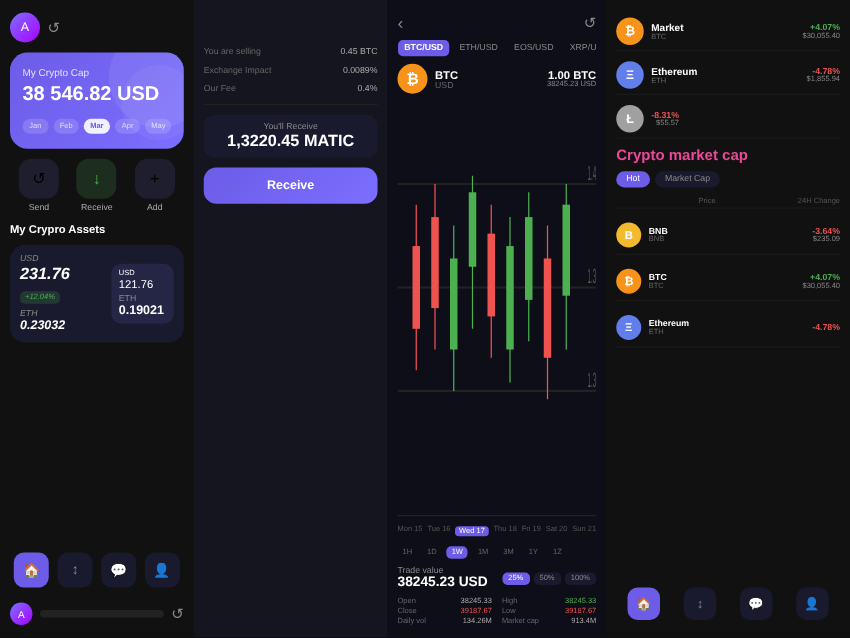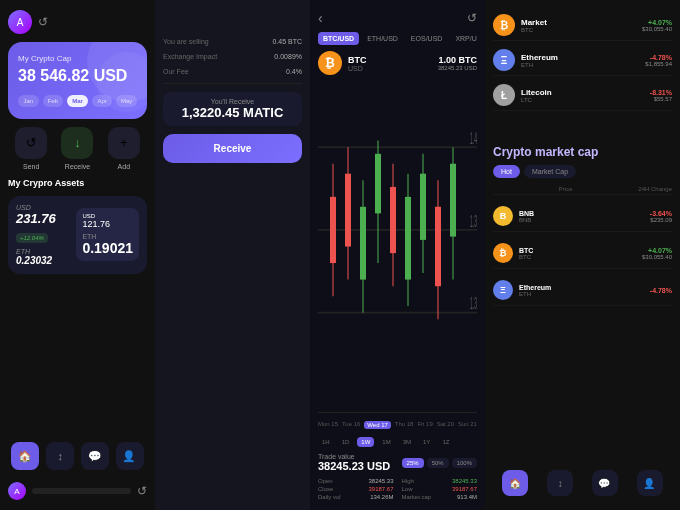--- a/index.html
+++ b/index.html
@@ -362,21 +362,21 @@
     .crypto-icon.ltc { background: #a0a0a0; }
     .crypto-item-info { flex: 1; }
     .crypto-item-name { font-size: 8px; font-weight: 600; color: #fff; }
     .crypto-item-ticker { font-size: 6px; color: #666; }
     .crypto-item-price { text-align: right; }
     .crypto-item-change { font-size: 7px; font-weight: 600; }
     .crypto-item-change.up { color: #4caf50; }
     .crypto-item-change.down { color: #ef5350; }
     .crypto-item-usd { font-size: 6px; color: #888; }
 
-    .market-cap-title { font-size: 12px; font-weight: 800; color: #c4b5fd; margin-top: 28px; }
+    .market-cap-title { font-size: 12px; font-weight: 800; color: #ec4899; }
 
     .filter-tabs {
       display: flex;
       gap: 4px;
       align-items: center;
     }
     .filter-tab {
       padding: 3px 8px;
       border-radius: 10px;
       font-size: 7px;
@@ -481,21 +481,21 @@
       <div class="asset-usd-label">USD</div>
       <div class="asset-usd-value">231.76</div>
       <div class="asset-badge">+12.04%</div>
       <div class="asset-eth">ETH</div>
       <div class="asset-eth-value">0.23032</div>
     </div>
     <div class="asset-right">
       <div class="asset-usd-label">USD</div>
       <div style="font-size:9px;color:#fff;font-weight:400">121.76</div>
       <div class="asset-eth">ETH</div>
-      <div style="font-size:14px;color:#fff;font-weight:700">0.19021</div>
+      <div style="font-size:10px;color:#fff;font-weight:700">0.19021</div>
     </div>
   </div>
 
   <div class="bottom-nav">
     <div class="nav-icon active">🏠</div>
     <div class="nav-icon">↕</div>
     <div class="nav-icon">💬</div>
     <div class="nav-icon">👤</div>
   </div>
 
@@ -665,24 +665,20 @@
         <div class="crypto-item-name">Ethereum</div>
         <div class="crypto-item-ticker">ETH</div>
       </div>
       <div class="crypto-item-price">
         <div class="crypto-item-change down">-4.78%</div>
         <div class="crypto-item-usd">$1,855.94</div>
       </div>
     </div>
     <div class="crypto-list-item">
       <div class="crypto-icon ltc">Ł</div>
-      <div class="crypto-item-info">
-        <div class="crypto-item-name">Litecoin</div>
-        <div class="crypto-item-ticker">LTC</div>
-      </div>
       <div class="crypto-item-price">
         <div class="crypto-item-change down">-8.31%</div>
         <div class="crypto-item-usd">$55.57</div>
       </div>
     </div>
   </div>
 
   <div class="market-cap-title">Crypto market cap</div>
 
   <div class="filter-tabs">

